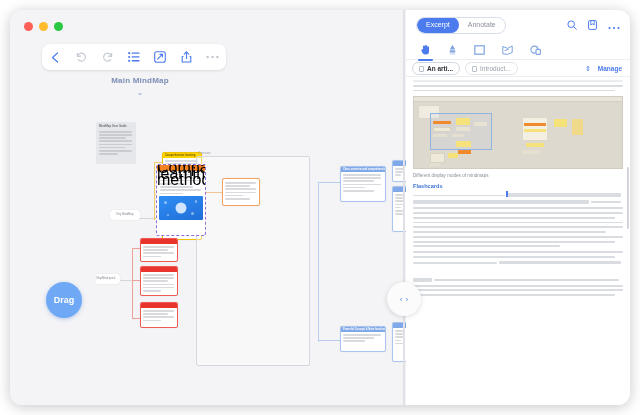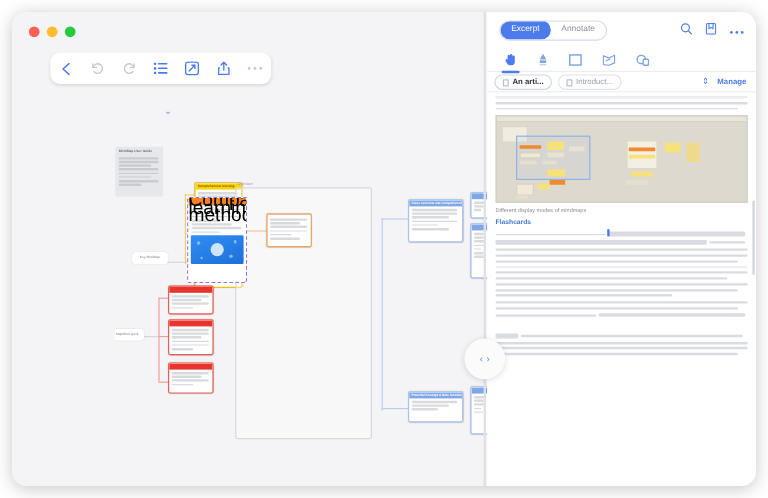--- a/index.html
+++ b/index.html
@@ -420,20 +420,21 @@
       </div>
       <div class="tb-ico dim">
         <svg width="13" height="4" viewBox="0 0 13 4">
             <circle cx="1.6" cy="2" r="1.2" fill="currentColor"></circle>
             <circle cx="6.5" cy="2" r="1.2" fill="currentColor"></circle>
             <circle cx="11.4" cy="2" r="1.2" fill="currentColor"></circle>
           </svg>
       </div>
     </div>
 
+    <div class="mm-title">Main MindMap</div>
     <div class="mm-chev">⌄</div>
 
     <div class="canvas">
 
       <div class="info-card">
         <div class="ttl">MindMap User Guide</div>
         <div class="ln l"></div>
           <div class="ln l"></div>
           <div class="ln m"></div>
         <div class="ln l"></div>
@@ -603,20 +604,23 @@
         <div class="body">
             <div class="ln l"></div>
             <div class="ln m"></div>
             <div class="ln l"></div>
             <div class="ln s"></div>
             <div class="ln m"></div>
           </div>
       </div>
     </div>
 
+    <div class="circ-btn drag">
+      <span>Drag</span>
+    </div>
   </div>
 
   <div class="split-line"></div>
   <div class="splitter">
     <span>‹</span>
     <span>›</span>
   </div>
 
   <div class="right-pane">
 

